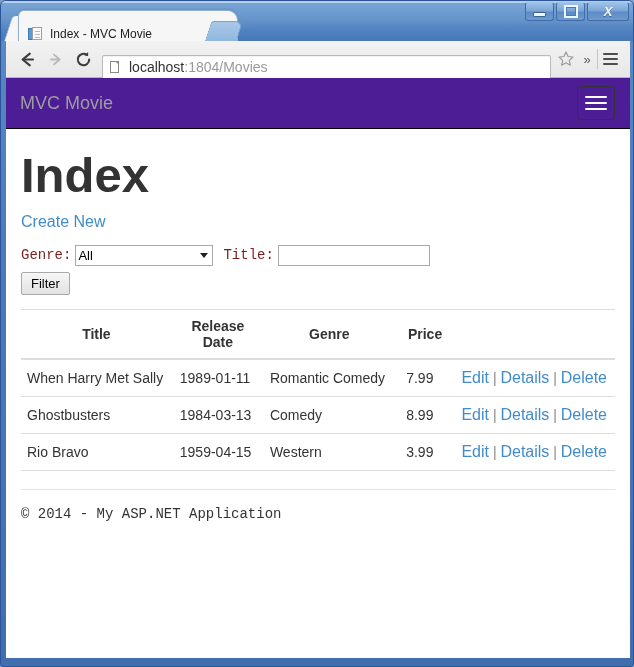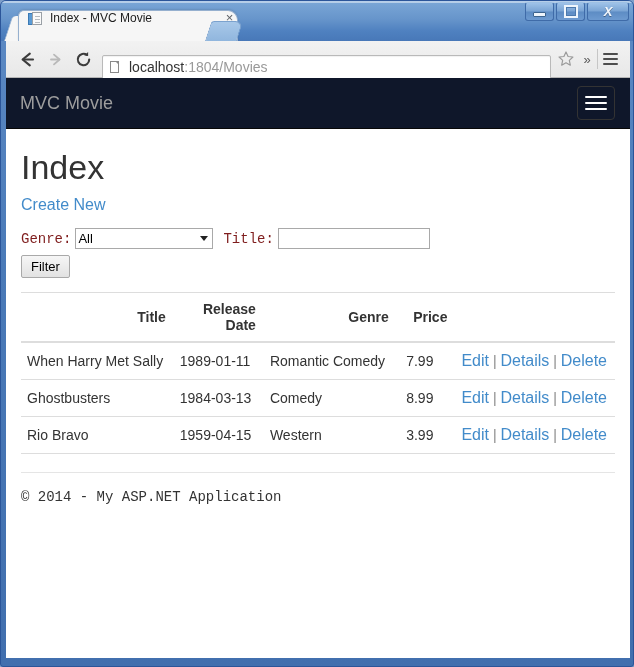--- a/index.html
+++ b/index.html
@@ -105,21 +105,21 @@
     position: absolute;
     left: 12px; top: 0;
     width: 220px;
     height: 31px;
     background: #f6f6f6;
     border: 1px solid #96b0cf;
     border-bottom: none;
     border-radius: 6px 10px 0 0;
     box-shadow: 0 -1px 2px rgba(0,0,0,0.10);
     display: flex;
-    align-items: flex-start;
+    align-items: flex-end;
     padding: 0 0 0 9px;
     box-sizing: border-box;
   }
   .tab-skew-left {
     position: absolute;
     left: 2px; top: 6px;
     width: 14px; height: 25px;
     background: #f6f6f6;
     border-left: 1px solid #96b0cf;
     transform: skewX(-18deg);
@@ -283,21 +283,21 @@
     left: 5px; top: 77px;
     width: 624px;
     height: 580px;
     background: #ffffff;
     overflow: hidden;
   }
 
   
   .navbar {
     height: 50px;
-    background: #0f172a;
+    background: #4c1d95;
     border-bottom: 1px solid #080808;
     position: relative;
   }
   .brand {
     position: absolute;
     left: 14px; top: 0;
     line-height: 50px;
     font-size: 18px;
     color: #9d9d9d;
     font-family: "Liberation Sans", sans-serif;
@@ -322,22 +322,22 @@
     width: 22px; height: 2px;
     background: #ffffff;
     border-radius: 1px;
   }
 
   
   .container {
     padding: 0 15px;
   }
   h1.page-title {
-    font-size: 34px;
-    font-weight: normal;
+    font-size: 49px;
+    font-weight: bold;
     color: #333333;
     margin: 20px 0 10px 0;
     line-height: 1.1;
     font-family: "Liberation Sans", sans-serif;
   }
   a.link {
     color: #428bca;
     text-decoration: none;
     font-size: 16px;
     font-family: "Liberation Sans", sans-serif;
@@ -410,21 +410,21 @@
     cursor: pointer;
   }
 
   
   table.movies {
     width: 100%;
     border-collapse: collapse;
     margin-bottom: 18px;
   }
   table.movies th {
-    text-align: right;
+    text-align: center;
     font-size: 14px;
     font-weight: bold;
     color: #333333;
     padding: 8px 8px 8px 6px;
     border-top: 1px solid #dddddd;
     border-bottom: 2px solid #dddddd;
     font-family: "Liberation Sans", sans-serif;
   }
   table.movies td {
     font-size: 14px;

